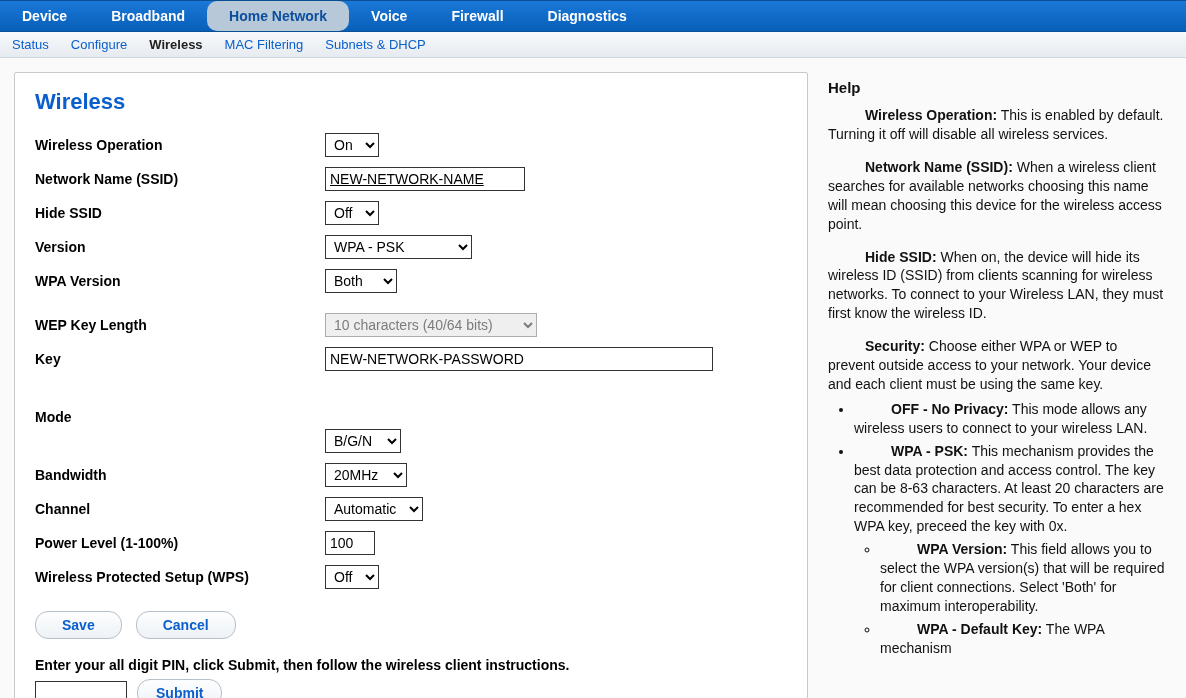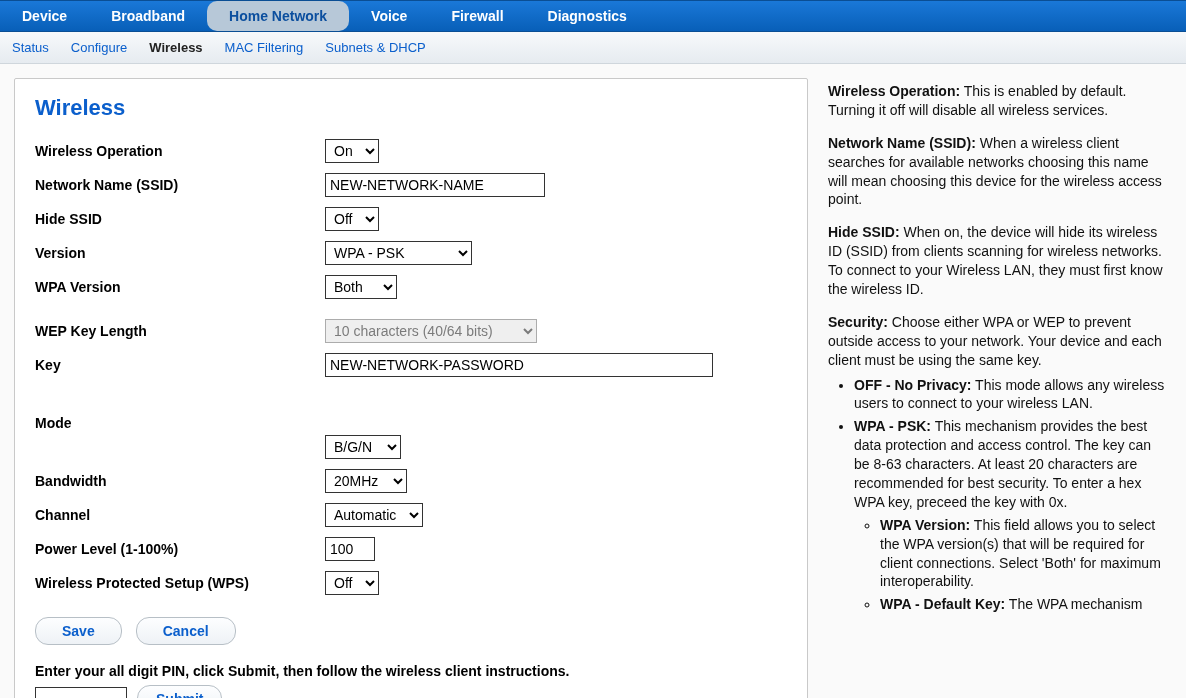--- a/index.html
+++ b/index.html
@@ -32,21 +32,21 @@
   }
   .nav-primary .item.active {
     background: #b7c8d8;
     color: #0b4e9e;
     border-radius: 10px;
   }
   
   .nav-secondary {
     background: linear-gradient(#f7f9fb, #e6ebf0);
     border-bottom: 1px solid #cfd6dc;
-    height: 32px;
+    height: 26px;
     display: flex;
     align-items: center;
     padding-left: 12px;
     gap: 22px;
   }
   .nav-secondary .item {
     color: #0b5fcc;
     cursor: pointer;
     font-size: 13px;
   }
@@ -90,22 +90,23 @@
     background: #fff;
     font-family: inherit;
     height: 24px;
   }
   select.disabled {
     background: #e9e9e9;
     border-color: #8a8a8a;
     color: #444;
   }
   .ssid-field {
-    width: 220px;
+    width: 200px;
     background: radial-gradient(ellipse 140px 20px at 40% 50%, #fffb8f 0%, #fffb8f 55%, #fff 100%);
+    text-decoration: underline;
   }
   .key-field {
     width: 388px;
     background: radial-gradient(ellipse 170px 18px at 28% 55%, #fffb8f 0%, #fffb8f 55%, #fff 100%);
   }
   .pin-field {
     width: 92px;
     background: #e4e4e4;
     border: 1px solid #b5b5b5;
   }
@@ -123,21 +124,21 @@
   .wps-row { display:flex; align-items:center; gap:10px; margin-top:6px;}
   .help {
     width: 350px;
     padding: 4px 6px 10px 6px;
     font-size: 14px;
     line-height: 1.35;
     color: #111;
   }
   .help h2 { font-size:15px; margin: 2px 0 8px 0; font-weight:bold; }
   .help p { margin: 0 0 14px 0; }
-  .help b { font-weight: bold; }
+  .help b { font-weight: bold; margin-left: 37px; }
   .help ul { margin:4px 0 0 0; padding-left: 26px; }
   .help ul ul { padding-left: 26px; }
   .help li { margin-bottom: 4px; }
   .spacer { height: 10px; }
   .wps-instr { font-weight:bold; font-size:14px; margin-top:4px;}
 </style>
 </head>
 <body>
 
 <div class="nav-primary">
@@ -248,20 +249,21 @@
     </div>
 
     <div class="wps-instr">Enter your all digit PIN, click Submit, then follow the wireless client instructions.</div>
     <div class="wps-row">
       <input type="text" class="pin-field" value="" style="">
       <button class="btn" style="padding:5px 18px;">Submit</button>
     </div>
   </div>
 
   <div class="help">
+    <h2>Help</h2>
     <p><b>Wireless Operation:</b><span> This is enabled by default. Turning it off will disable all wireless services.</span></p>
     <p><b>Network Name (SSID):</b><span> When a wireless client searches for available networks choosing this name will mean choosing this device for the wireless access point.</span></p>
     <p><b>Hide SSID:</b><span> When on, the device will hide its wireless ID (SSID) from clients scanning for wireless networks. To connect to your Wireless LAN, they must first know the wireless ID.</span></p>
     <p style="margin-bottom:6px;"><b>Security:</b><span> Choose either WPA or WEP to prevent outside access to your network. Your device and each client must be using the same key.</span></p>
     <ul>
       <li><b>OFF - No Privacy:</b><span> This mode allows any wireless users to connect to your wireless LAN.</span></li>
       <li><b>WPA - PSK:</b><span> This mechanism provides the best data protection and access control. The key can be 8-63 characters. At least 20 characters are recommended for best security. To enter a hex WPA key, preceed the key with 0x.</span>
         <ul>
           <li><b>WPA Version:</b><span> This field allows you to select the WPA version(s) that will be required for client connections. Select 'Both' for maximum interoperability.</span></li>
           <li><b>WPA - Default Key:</b><span> The WPA mechanism</span></li>

